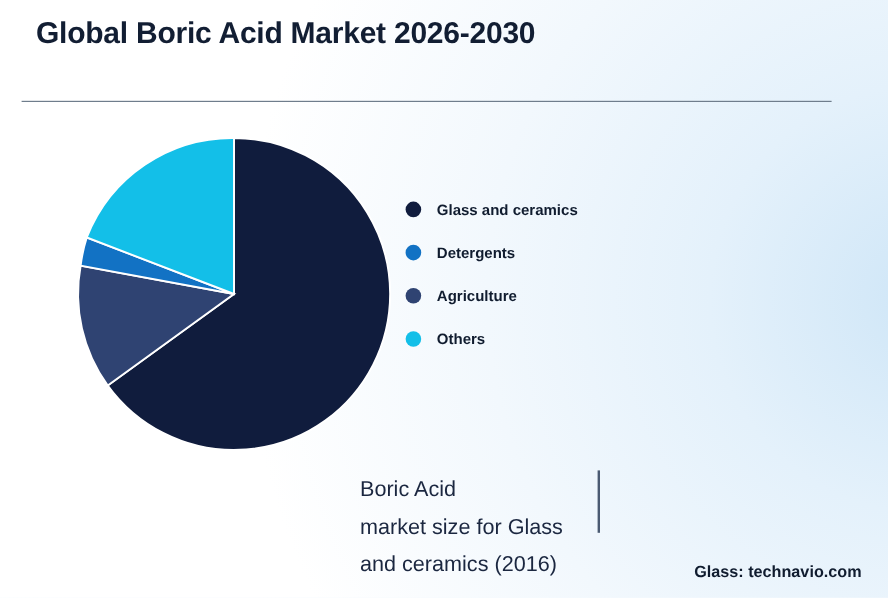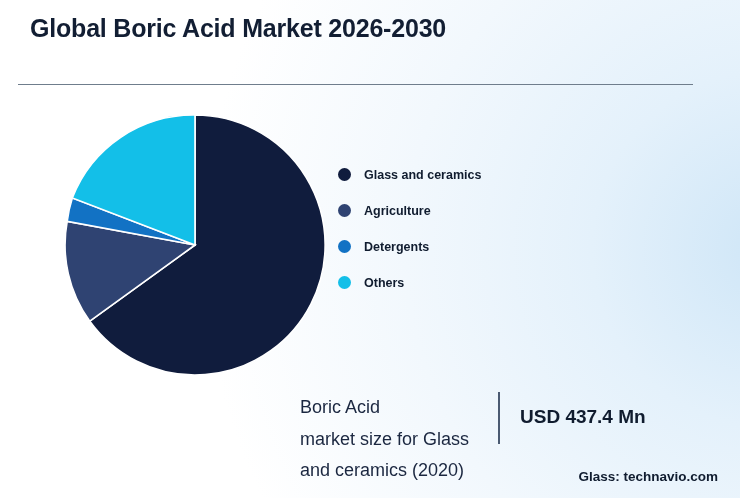--- a/index.html
+++ b/index.html
@@ -148,37 +148,36 @@
       <path fill="#13bfe8" stroke="#ffffff" stroke-width="1.6" d="M135,135 L12.3,87.9 A130,130 0 0 1 135,5 Z"></path>
     </svg>
   </div>
 
   <div id="legend">
     <div class="legend-row">
       <span class="legend-dot" style="background:#101c3d"></span>
       <span class="legend-label">Glass and ceramics</span>
     </div>
     <div class="legend-row">
+      <span class="legend-dot" style="background:#1272c4"></span>
+      <span class="legend-label">Detergents</span>
+    </div>
+    <div class="legend-row">
       <span class="legend-dot" style="background:#2f4372"></span>
       <span class="legend-label">Agriculture</span>
-    </div>
-    <div class="legend-row">
-      <span class="legend-dot" style="background:#1272c4"></span>
-      <span class="legend-label">Detergents</span>
     </div>
     <div class="legend-row">
       <span class="legend-dot" style="background:#13bfe8"></span>
       <span class="legend-label">Others</span>
     </div>
   </div>
 
   <div id="callout">
     <div id="callout-text">
       <div>Boric Acid</div>
-      <div>market size for Glass and ceramics (2020)</div>
+      <div>market size for Glass and ceramics (2016)</div>
     </div>
     <div id="callout-divider"></div>
-    <div id="callout-value">USD 437.4 Mn</div>
   </div>
 
   <div id="source">Glass: technavio.com</div>
 
 </div>
 
 </body></html>

